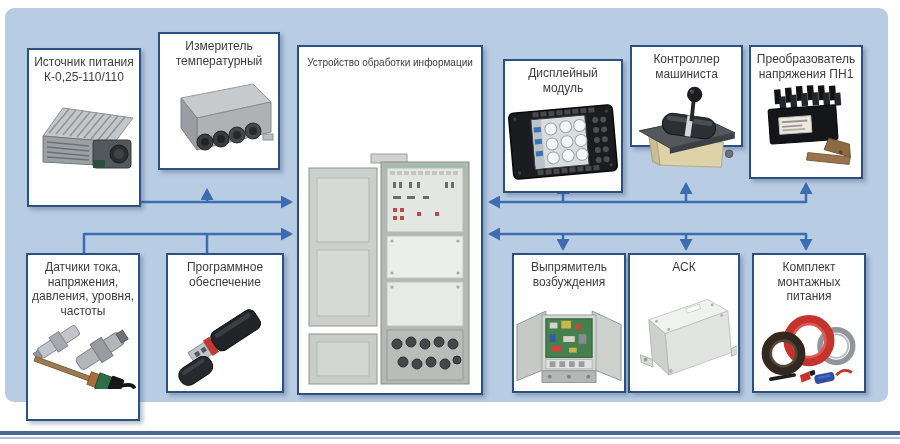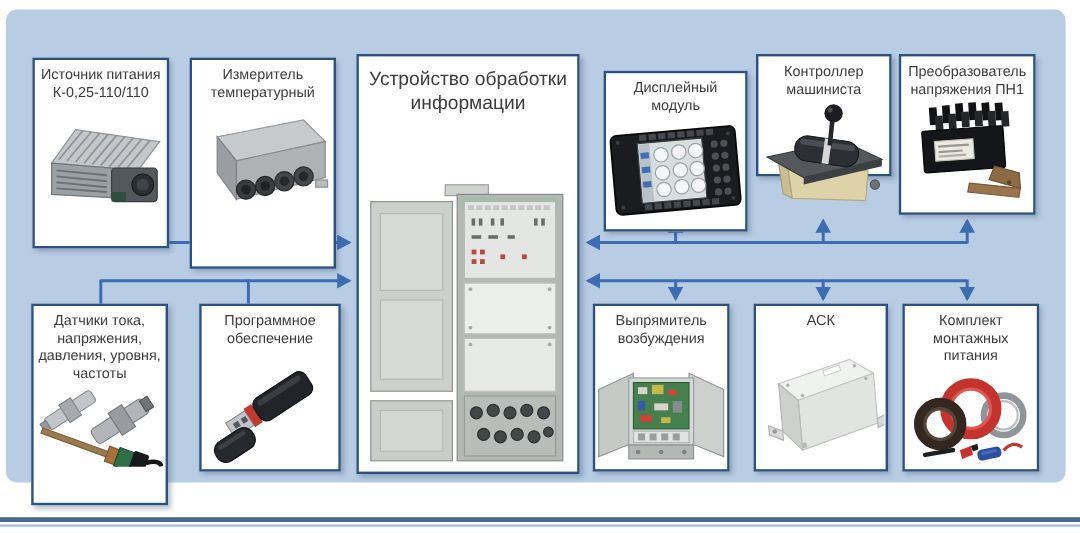--- a/index.html
+++ b/index.html
@@ -16,21 +16,21 @@
   .node{
     position:absolute;box-sizing:border-box;
     background:#ffffff;border:2.5px solid #2a5181;
     box-shadow:2.5px 3px 4px rgba(60,80,110,0.35);
     text-align:center;
   }
   .node .lbl{
     padding:5px 3px 0 3px;font-size:12px;line-height:1.22;color:#3c3c3c;
   }
   .node .photo{display:block;margin:2px auto 0 auto;}
-  #node-processor .lbl{font-size:16px;padding-top:10px;}
+  #node-processor .lbl{font-size:10px;padding-top:10px;}
   #node-processor .photo{position:absolute;left:50%;bottom:3px;transform:translateX(-50%);margin:0;}
   .overlay{position:absolute;left:0;top:0;pointer-events:none;}
   .footer-rule{position:absolute;left:0;top:431px;width:900px;height:4px;background:#4c6890;}
   .footer-rule-light{position:absolute;left:0;top:437px;width:900px;height:2px;background:#a6c4e2;}
 </style>
 </head>
 <body>
 
 <div class="panel"></div>
 
@@ -88,21 +88,21 @@
       <line x1="16" y1="66" x2="58" y2="70"></line>
         <line x1="16" y1="71" x2="58" y2="74"></line>
     </g>
     <rect x="62" y="54" width="38" height="28" rx="3" fill="#53585c" stroke="#393d41"></rect>
     <circle cx="88" cy="68" r="9" fill="#2c2f32" stroke="#1a1c1e"></circle>
     <circle cx="88" cy="68" r="5" fill="#404448"></circle>
     <rect x="62" y="74" width="12" height="8" fill="#2f4f3e"></rect>
   </svg>
 </div>
 
-<div class="node" style="left:158px;top:48px;width:122px;height:176px">
+<div class="node" style="left:158px;top:32px;width:122px;height:138px">
   <div class="lbl">Измеритель температурный</div>
   <svg class="photo" width="112" height="88" viewBox="0 0 112 88">
     <polygon points="18,28 90,14 108,32 34,48" fill="#c6cacc" stroke="#979ca0" stroke-width="1"></polygon>
     <polygon points="34,48 108,32 108,62 34,80" fill="#aeb2b5" stroke="#868b8f" stroke-width="1"></polygon>
     <polygon points="18,28 34,48 34,80 18,58" fill="#9a9ea2" stroke="#7e8286" stroke-width="1"></polygon>
     <circle cx="42" cy="72" r="8" fill="#3a3d40" stroke="#232527"></circle>
       <circle cx="42" cy="72" r="4" fill="#202224"></circle>
     <circle cx="58" cy="69" r="8" fill="#3a3d40" stroke="#232527"></circle>
       <circle cx="58" cy="69" r="4" fill="#202224"></circle>
     <circle cx="74" cy="65" r="8" fill="#43464a" stroke="#2a2c2e"></circle>
@@ -324,21 +324,21 @@
       <rect x="46" y="36" width="54" height="23" rx="7" fill="#212428" stroke="#0e1012"></rect>
       <rect x="51" y="39" width="44" height="5" rx="2.5" fill="#3a3e43"></rect>
     </g>
     <g transform="rotate(-33 28 82)">
       <rect x="8" y="72" width="38" height="20" rx="9" fill="#26292d" stroke="#101214"></rect>
       <rect x="13" y="75" width="28" height="4" rx="2" fill="#3d4146"></rect>
     </g>
   </svg>
 </div>
 
-<div class="node" style="left:494px;top:253px;width:114px;height:140px">
+<div class="node" style="left:512px;top:253px;width:114px;height:140px">
   <div class="lbl">Выпрямитель возбуждения</div>
   <svg class="photo" width="108" height="98" viewBox="0 0 112 100">
     <polygon points="2,34 32,20 32,80 2,92" fill="#c6cac7" stroke="#8f9397"></polygon>
     <polygon points="110,34 80,20 80,80 110,92" fill="#cdd1ce" stroke="#8f9397"></polygon>
     <rect x="28" y="24" width="56" height="58" fill="#d4d8d5" stroke="#9b9fa3"></rect>
     <rect x="32" y="28" width="48" height="40" fill="#46804e" stroke="#2f5e37"></rect>
     <rect x="36" y="32" width="8" height="6" fill="#d8d3c8"></rect>
       <rect x="48" y="30" width="10" height="8" fill="#c8b84a"></rect>
     <rect x="62" y="34" width="7" height="5" fill="#cc4438"></rect>
       <rect x="36" y="44" width="6" height="8" fill="#3858a8"></rect>

